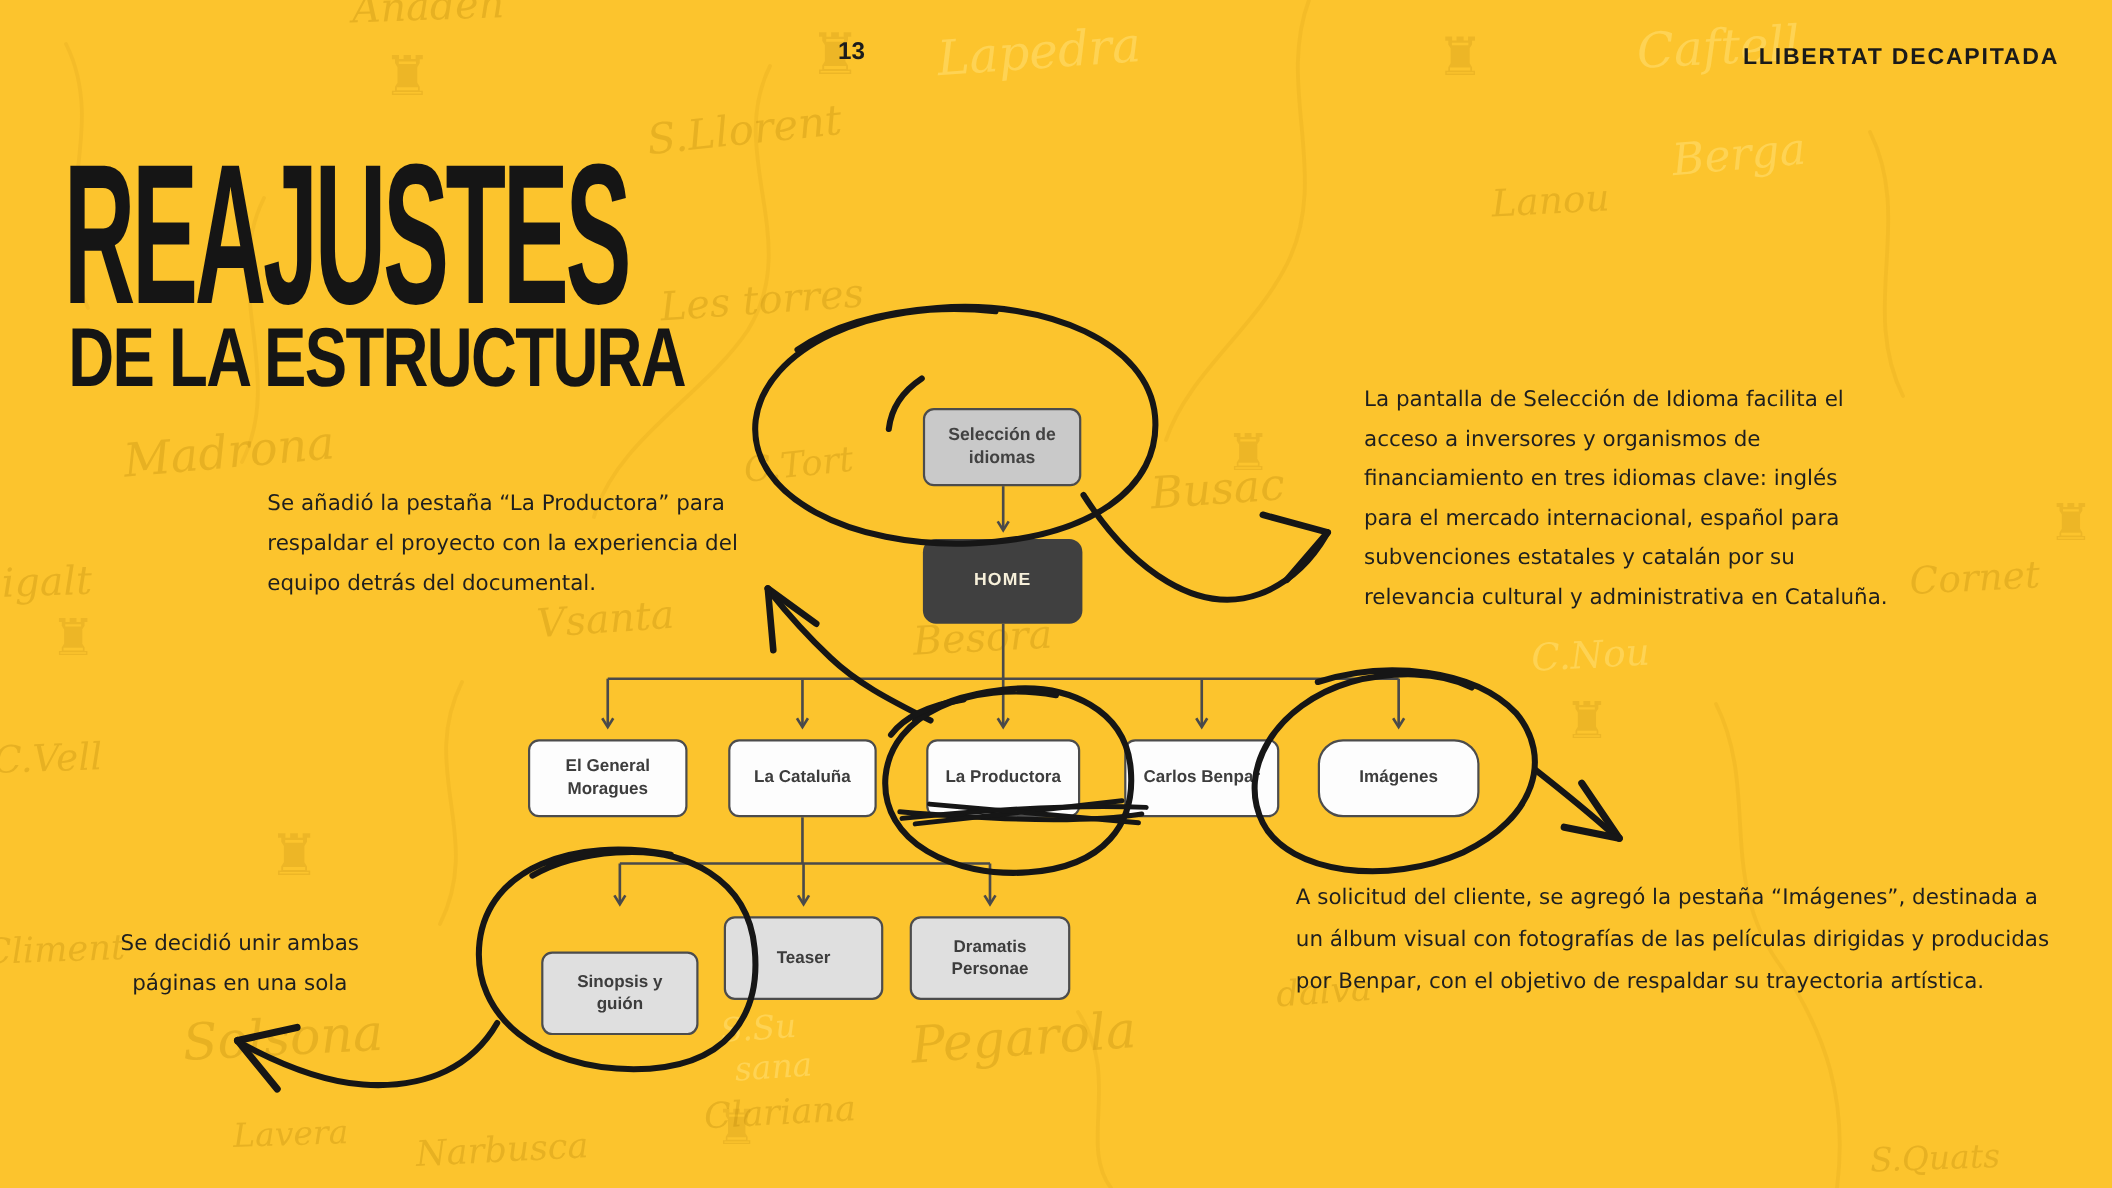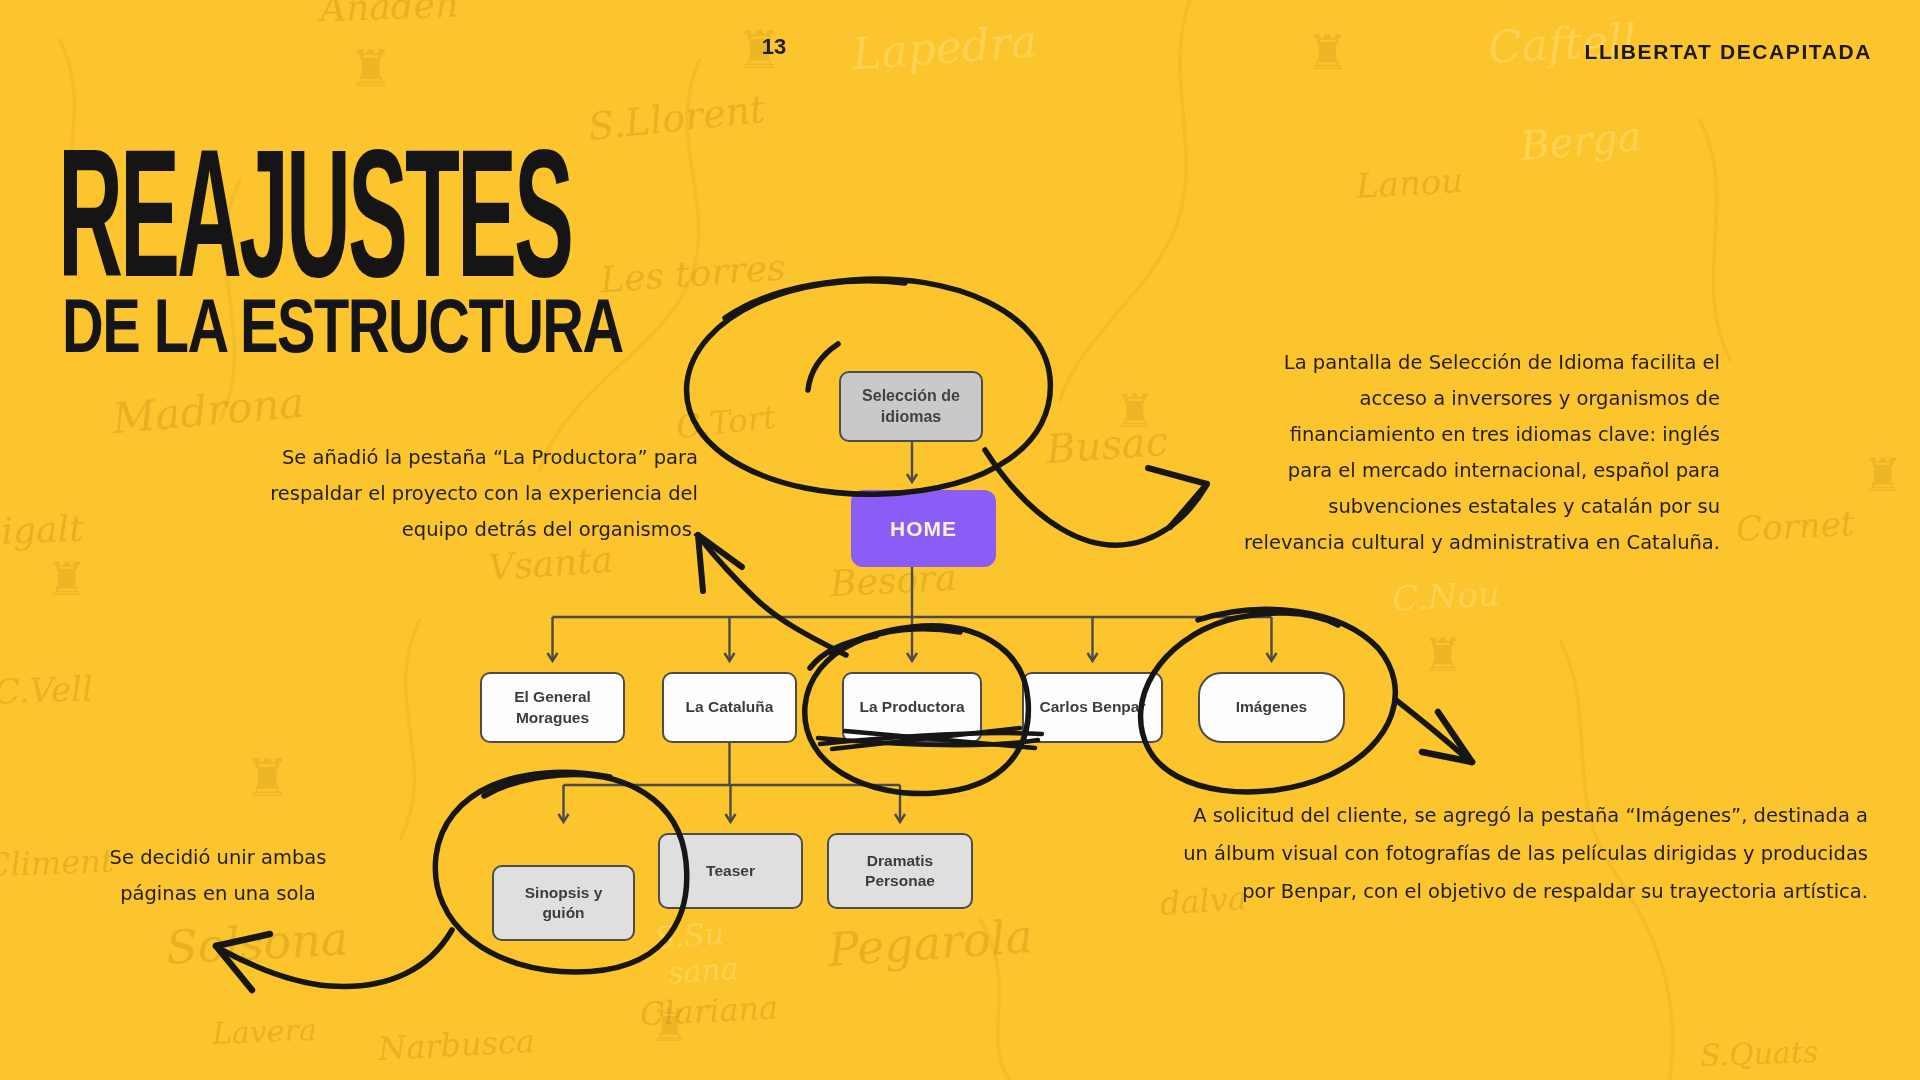--- a/index.html
+++ b/index.html
@@ -19,34 +19,34 @@
             letter-spacing:1.6px;color:#1a1a1a;z-index:4;}
   
   .title1{position:absolute;left:58px;top:122px;font-size:150px;font-weight:bold;
           letter-spacing:-5px;line-height:1;color:#151515;white-space:nowrap;
           transform:scale(0.60,1.21);transform-origin:left top;z-index:4;}
   .title2{position:absolute;left:62px;top:288px;font-size:76px;font-weight:bold;
           letter-spacing:-2px;line-height:1;color:#151515;white-space:nowrap;
           transform:scale(0.76,1.0);transform-origin:left top;z-index:4;}
   
   .hand{position:absolute;font-family:"DejaVu Sans",sans-serif;font-size:19.5px;
-        line-height:36px;color:#1f1f1f;z-index:4;text-align:right;}
+        line-height:36px;color:#1f1f1f;z-index:4;}
   .ann-left{left:243px;top:440px;width:455px;}
   .ann-top-right{left:1240px;top:345px;width:480px;}
   .ann-bottom-right{left:1178px;top:797px;width:690px;line-height:38px;}
   .ann-bottom-left{left:98px;top:840px;width:240px;text-align:center;}
   
   .nodebox{position:absolute;border:2.5px solid #4c4c4c;border-radius:10px;
            display:flex;align-items:center;justify-content:center;text-align:center;
            font-weight:bold;font-size:15.5px;line-height:1.3;color:#3d3d3d;
            padding:4px 8px;box-sizing:border-box;z-index:2;}
   .nb-white{background:#fdfdfd;}
   .nb-gray{background:#dfdfdf;}
   .nb-light{background:#c9c9c9;color:#424242;font-size:16px;}
-  .nb-dark{background:#8b5cf6;color:#f7f0da;font-size:21px;letter-spacing:1px;border:none;border-radius:12px;margin-left:12px;}
+  .nb-dark{background:#404040;color:#f7f0da;font-size:16px;letter-spacing:1px;border:none;border-radius:12px;}
   #connectors{position:absolute;left:0;top:0;z-index:1;}
   #handdrawn{position:absolute;left:0;top:0;z-index:3;pointer-events:none;}
 </style>
 </head>
 <body>
 
 <div id="stage">
 
   <svg id="map-rivers" width="1920" height="1080">
     <g fill="none" stroke="#cf9415" stroke-width="3.5" opacity="0.16" stroke-linecap="round">
@@ -154,21 +154,21 @@
   <div class="nodebox nb-gray" style="left:492px;top:833px;width:143px;height:76px;margin-top:32px;">
     <span>Sinopsis y guión</span>
   </div>
   <div class="nodebox nb-gray" style="left:658px;top:833px;width:145px;height:76px;">
     <span>Teaser</span>
   </div>
   <div class="nodebox nb-gray" style="left:827px;top:833px;width:146px;height:76px;align-items:center;">
     <span>Dramatis Personae</span>
   </div>
 
-  <div class="hand ann-left">Se añadió la pestaña “La Productora” para respaldar el proyecto con la experiencia del equipo detrás del organismos.</div>
+  <div class="hand ann-left">Se añadió la pestaña “La Productora” para respaldar el proyecto con la experiencia del equipo detrás del documental.</div>
   <div class="hand ann-top-right">La pantalla de Selección de Idioma facilita el acceso a inversores y organismos de financiamiento en tres idiomas clave: inglés para el mercado internacional, español para subvenciones estatales y catalán por su relevancia cultural y administrativa en Cataluña.</div>
   <div class="hand ann-bottom-left">Se decidió unir ambas páginas en una sola</div>
   <div class="hand ann-bottom-right">A solicitud del cliente, se agregó la pestaña “Imágenes”, destinada a un álbum visual con fotografías de las películas dirigidas y producidas por Benpar, con el objetivo de respaldar su trayectoria artística.</div>
 
   <svg id="handdrawn" width="1920" height="1080">
     <g fill="none" stroke="#161616" stroke-width="5.5" stroke-linecap="round" stroke-linejoin="round">
 
       <g>
         <path d="M 905 283 C 790 270, 695 318, 687 382 C 679 452, 775 498, 882 494 C 990 490, 1056 444, 1050 378 C 1044 312, 952 272, 852 280 C 800 284, 755 297, 725 318"></path>
         <path d="M 838 344 C 820 356, 810 372, 808 390"></path>

